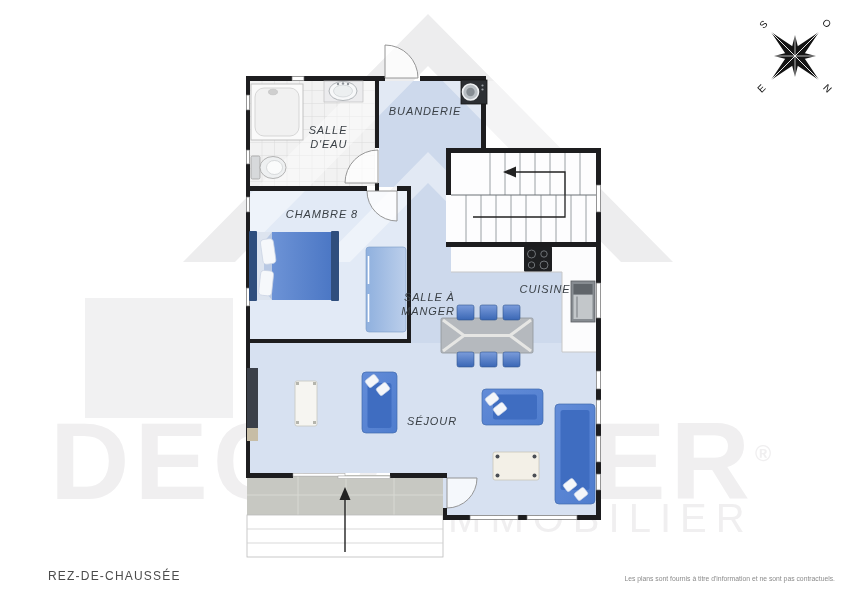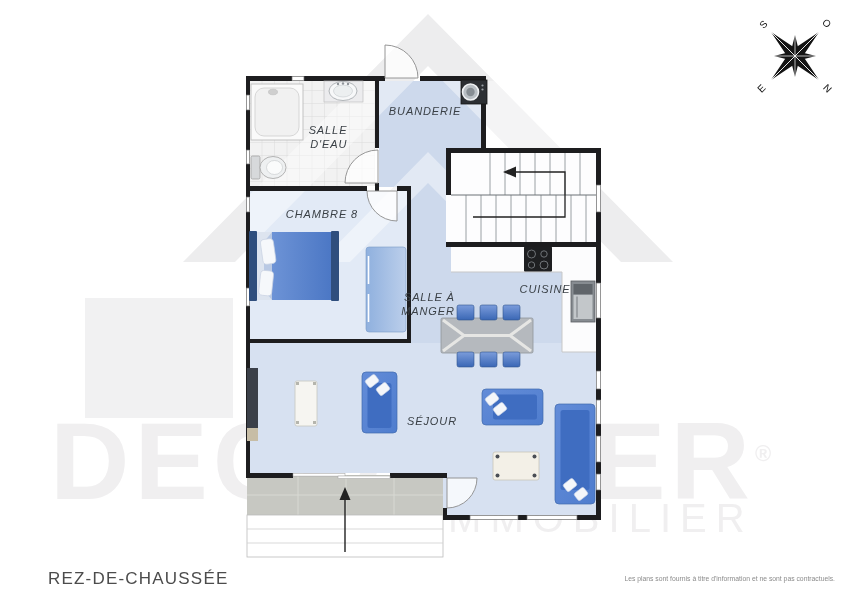--- a/index.html
+++ b/index.html
@@ -9,21 +9,21 @@
   .wm{position:absolute;color:var(--watermark-gray,#f0eff0);user-select:none;}
   .wm-block{position:absolute;left:85px;top:298px;width:148px;height:120px;background:#f1f1f2;}
   .wm-brand{left:50px;top:406px;font-size:110px;font-weight:700;letter-spacing:5px;line-height:1;}
   .wm-brand .reg{font-size:22px;vertical-align:super;letter-spacing:0;}
   .wm-tagline{left:428px;top:498px;font-size:40px;font-weight:400;letter-spacing:9px;line-height:1;}
   .plan-svg{position:absolute;left:0;top:0;z-index:2;}
   .compass-svg{position:absolute;left:745px;top:6px;z-index:3;}
   .room-label{position:absolute;z-index:4;transform:translate(-50%,-50%);
       font-size:11px;letter-spacing:0.9px;color:#3a4046;white-space:pre-line;
       text-align:right;line-height:1.3;font-style:italic;}
-  .floor-label{position:absolute;left:48px;top:569px;z-index:4;font-size:17px;
+  .floor-label{position:absolute;left:48px;top:569px;z-index:4;font-size:12px;
       letter-spacing:1.2px;color:#4c4c4c;}
   .disclaimer{position:absolute;right:13px;top:575px;z-index:4;font-size:6.8px;color:#8b8b8b;}
 </style>
 </head>
 <body>
 
 <div class="stage">
 
   <div class="wm-block"></div>
   <div class="wm wm-brand"><span>DECORDIER</span><span class="reg">®</span></div>

